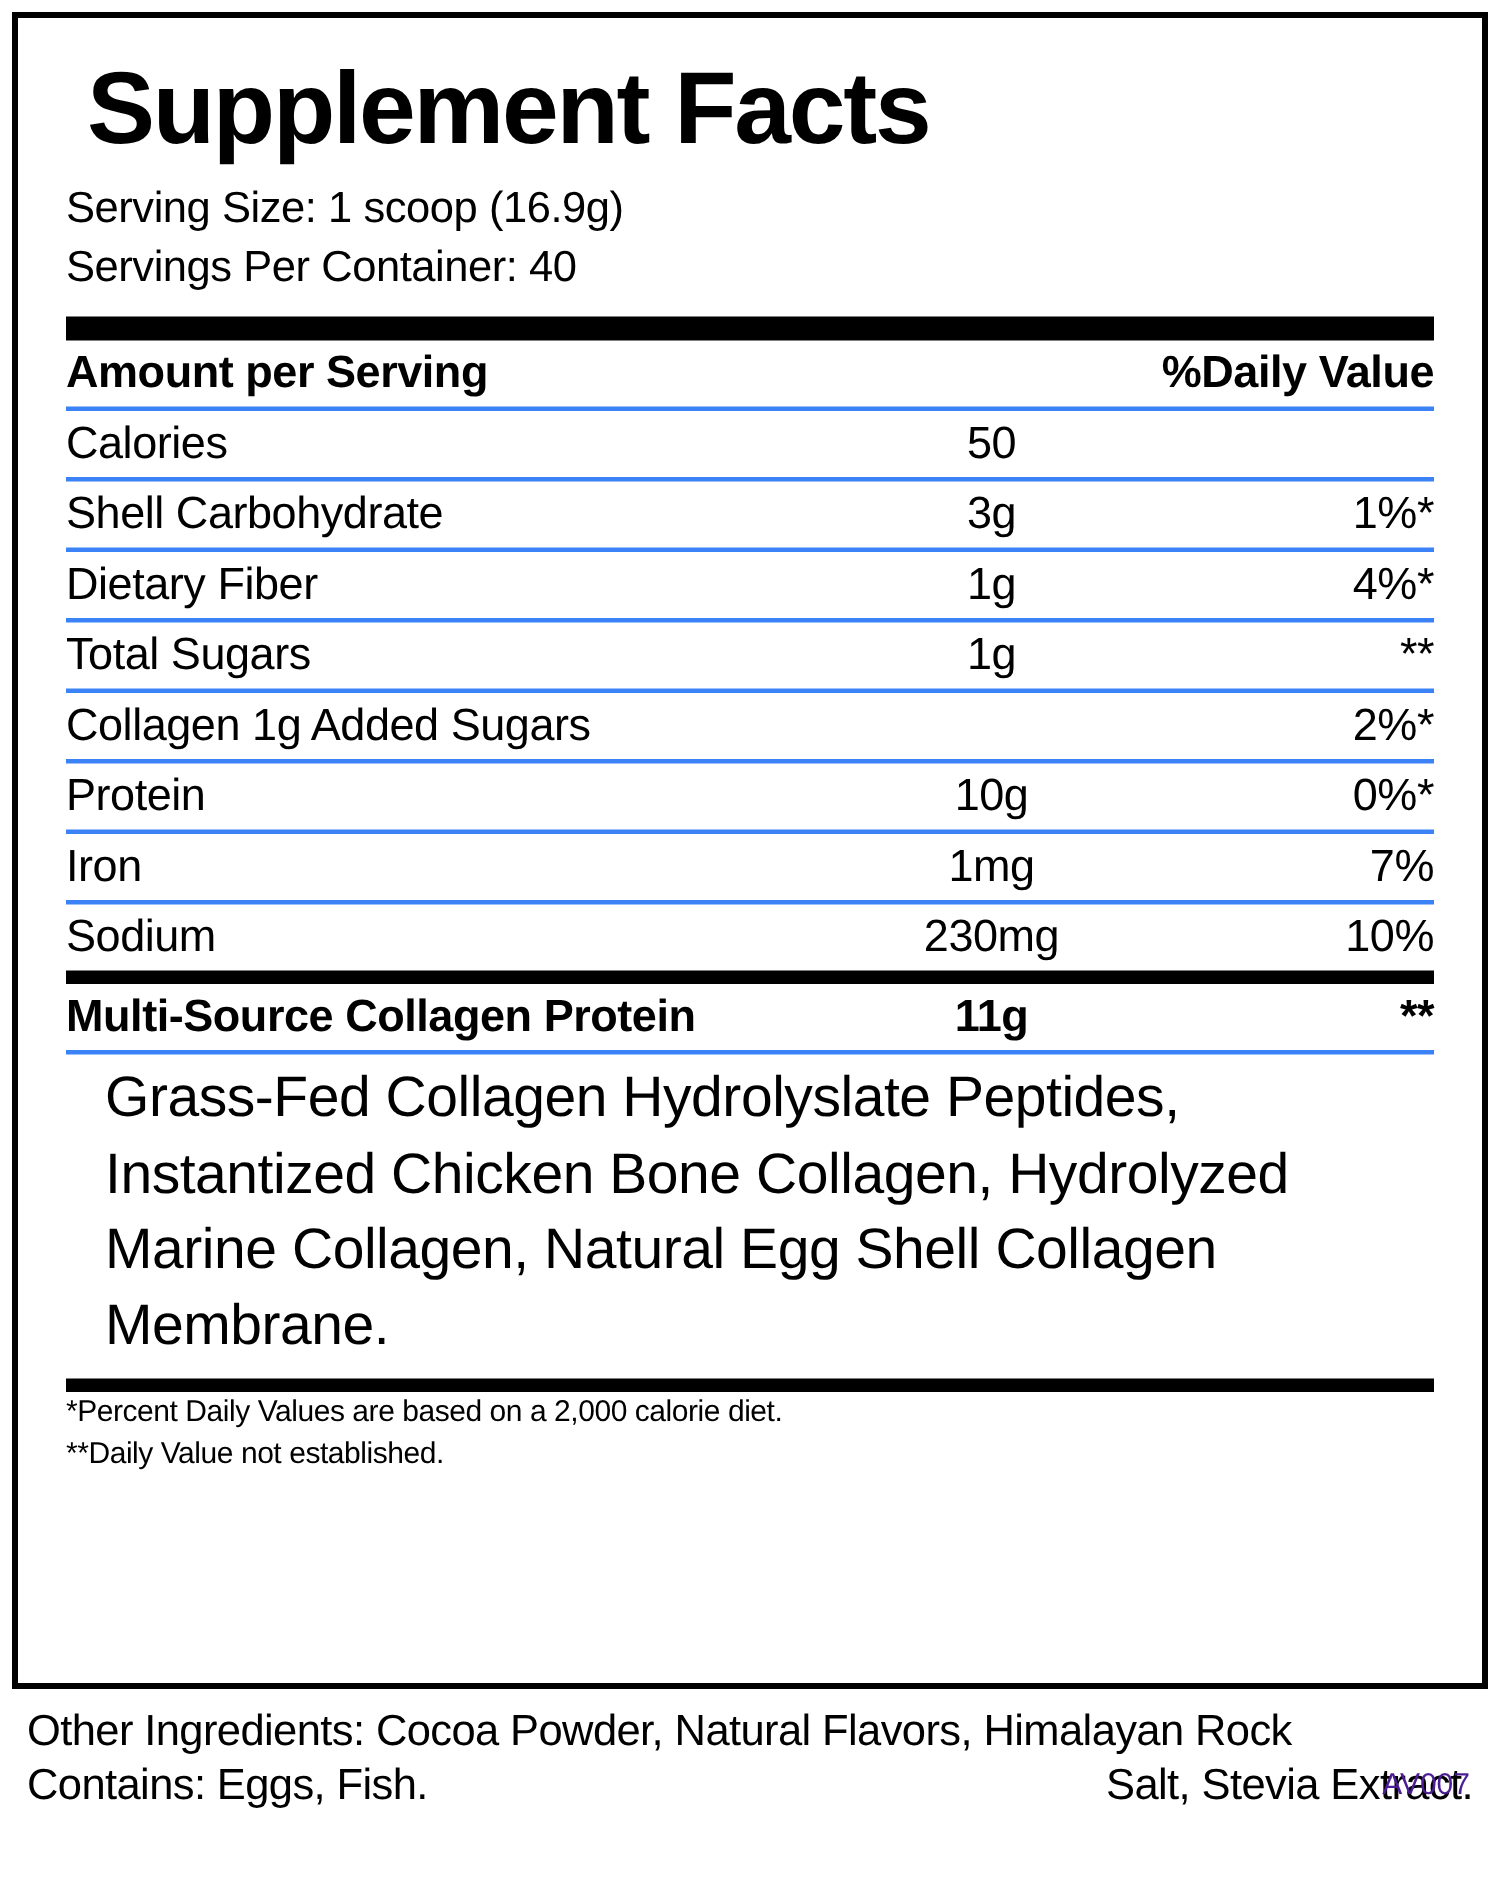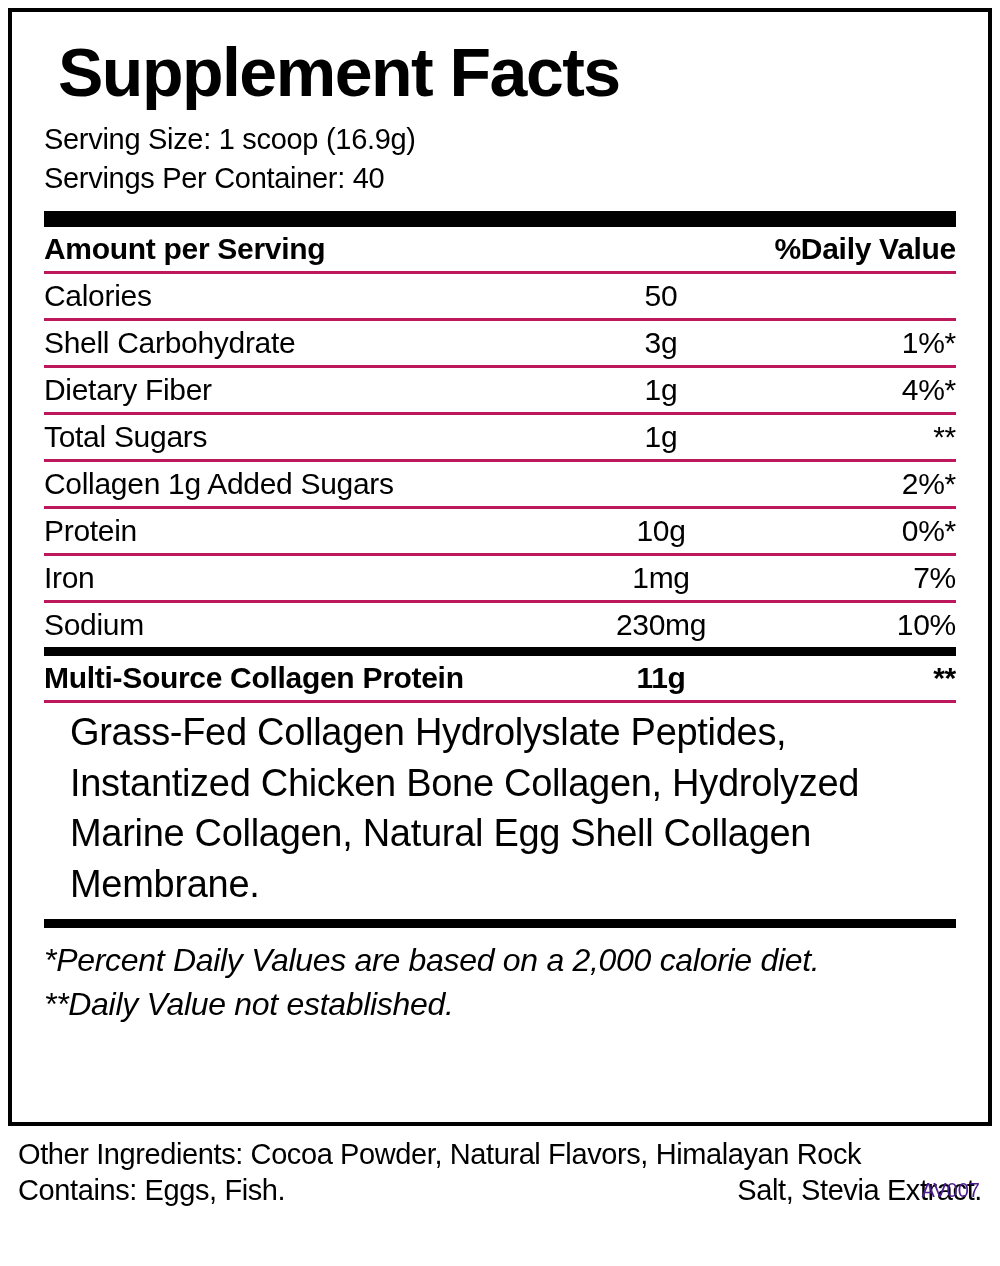--- a/index.html
+++ b/index.html
@@ -56,42 +56,40 @@
     border-collapse: collapse;
     font-size: 30px;
     letter-spacing: -0.3px;
   }
   table.facts td {
     padding: 5px 0 5px 0;
     vertical-align: bottom;
     border: 0;
   }
   table.facts tr.bordered td {
-    border-bottom: 3px solid #be185d;
+    border-bottom: 3px solid #3b82f6;
   }
   td.name { text-align: left; }
   td.amt { text-align: center; width: 210px; padding-right: 10px; }
   td.dv  { text-align: right; width: 190px; }
   .bold { font-weight: bold; }
   .indent1 { padding-left: 30px; margin-left: 39px; }
   .indent2 { padding-left: 60px; }
   .hdr-row td { font-weight: bold; font-size: 30px; padding-bottom: 6px; padding-top: 4px;}
   .blend-row td { font-weight: bold; font-size: 30px; padding: 8px 0 8px 0;}
   .blend-desc {
     font-size: 38px;
     line-height: 1.33;
     letter-spacing: -0.3px;
     padding: 4px 0 10px 26px;
   }
   .footnotes {
-    font-size: 32px;
+    font-size: 20px;
     line-height: 1.38;
     letter-spacing: -0.3px;
-    padding-top: 10px;
-    font-style: italic;
   }
   .other-ing {
     font-size: 29px;
     line-height: 1.25;
     letter-spacing: -0.4px;
     padding: 10px 10px 0 10px;
     position: relative;
   }
   .oi-row2 {
     display: flex;

